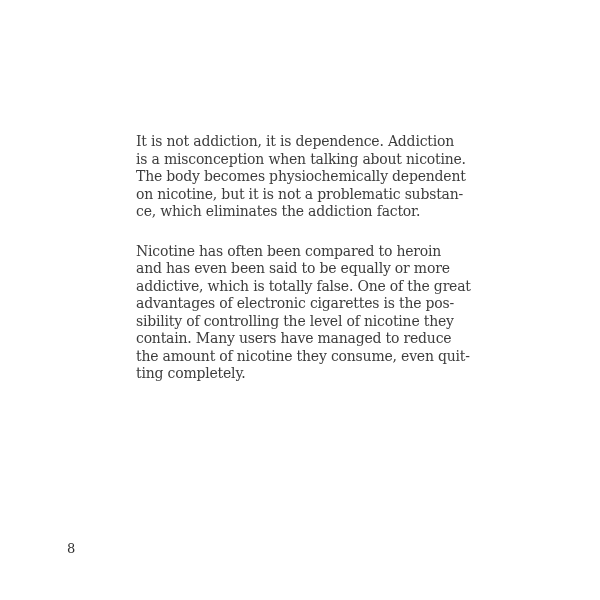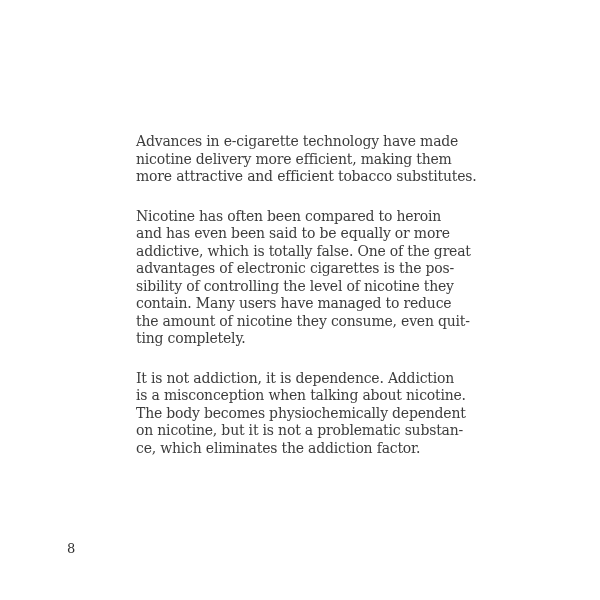--- a/index.html
+++ b/index.html
@@ -35,31 +35,28 @@
     font-size: 13px;
     line-height: 16px;
     color: #2e2e2e;
   }
 </style>
 </head>
 <body>
 
 <div class="page">
   <div class="text-block">
-    <p>Advances in e-cigarette technology have made
-nicotine delivery more efficient, making them
-more attractive and efficient tobacco substitutes.</p>
+    <p>It is not addiction, it is dependence. Addiction
+is a misconception when talking about nicotine.
+The body becomes physiochemically dependent
+on nicotine, but it is not a problematic substan-
+ce, which eliminates the addiction factor.</p>
     <p>Nicotine has often been compared to heroin
 and has even been said to be equally or more
 addictive, which is totally false. One of the great
 advantages of electronic cigarettes is the pos-
 sibility of controlling the level of nicotine they
 contain. Many users have managed to reduce
 the amount of nicotine they consume, even quit-
 ting completely.</p>
-    <p>It is not addiction, it is dependence. Addiction
-is a misconception when talking about nicotine.
-The body becomes physiochemically dependent
-on nicotine, but it is not a problematic substan-
-ce, which eliminates the addiction factor.</p>
   </div>
   <div class="page-number">8</div>
 </div>
 
 </body></html>

